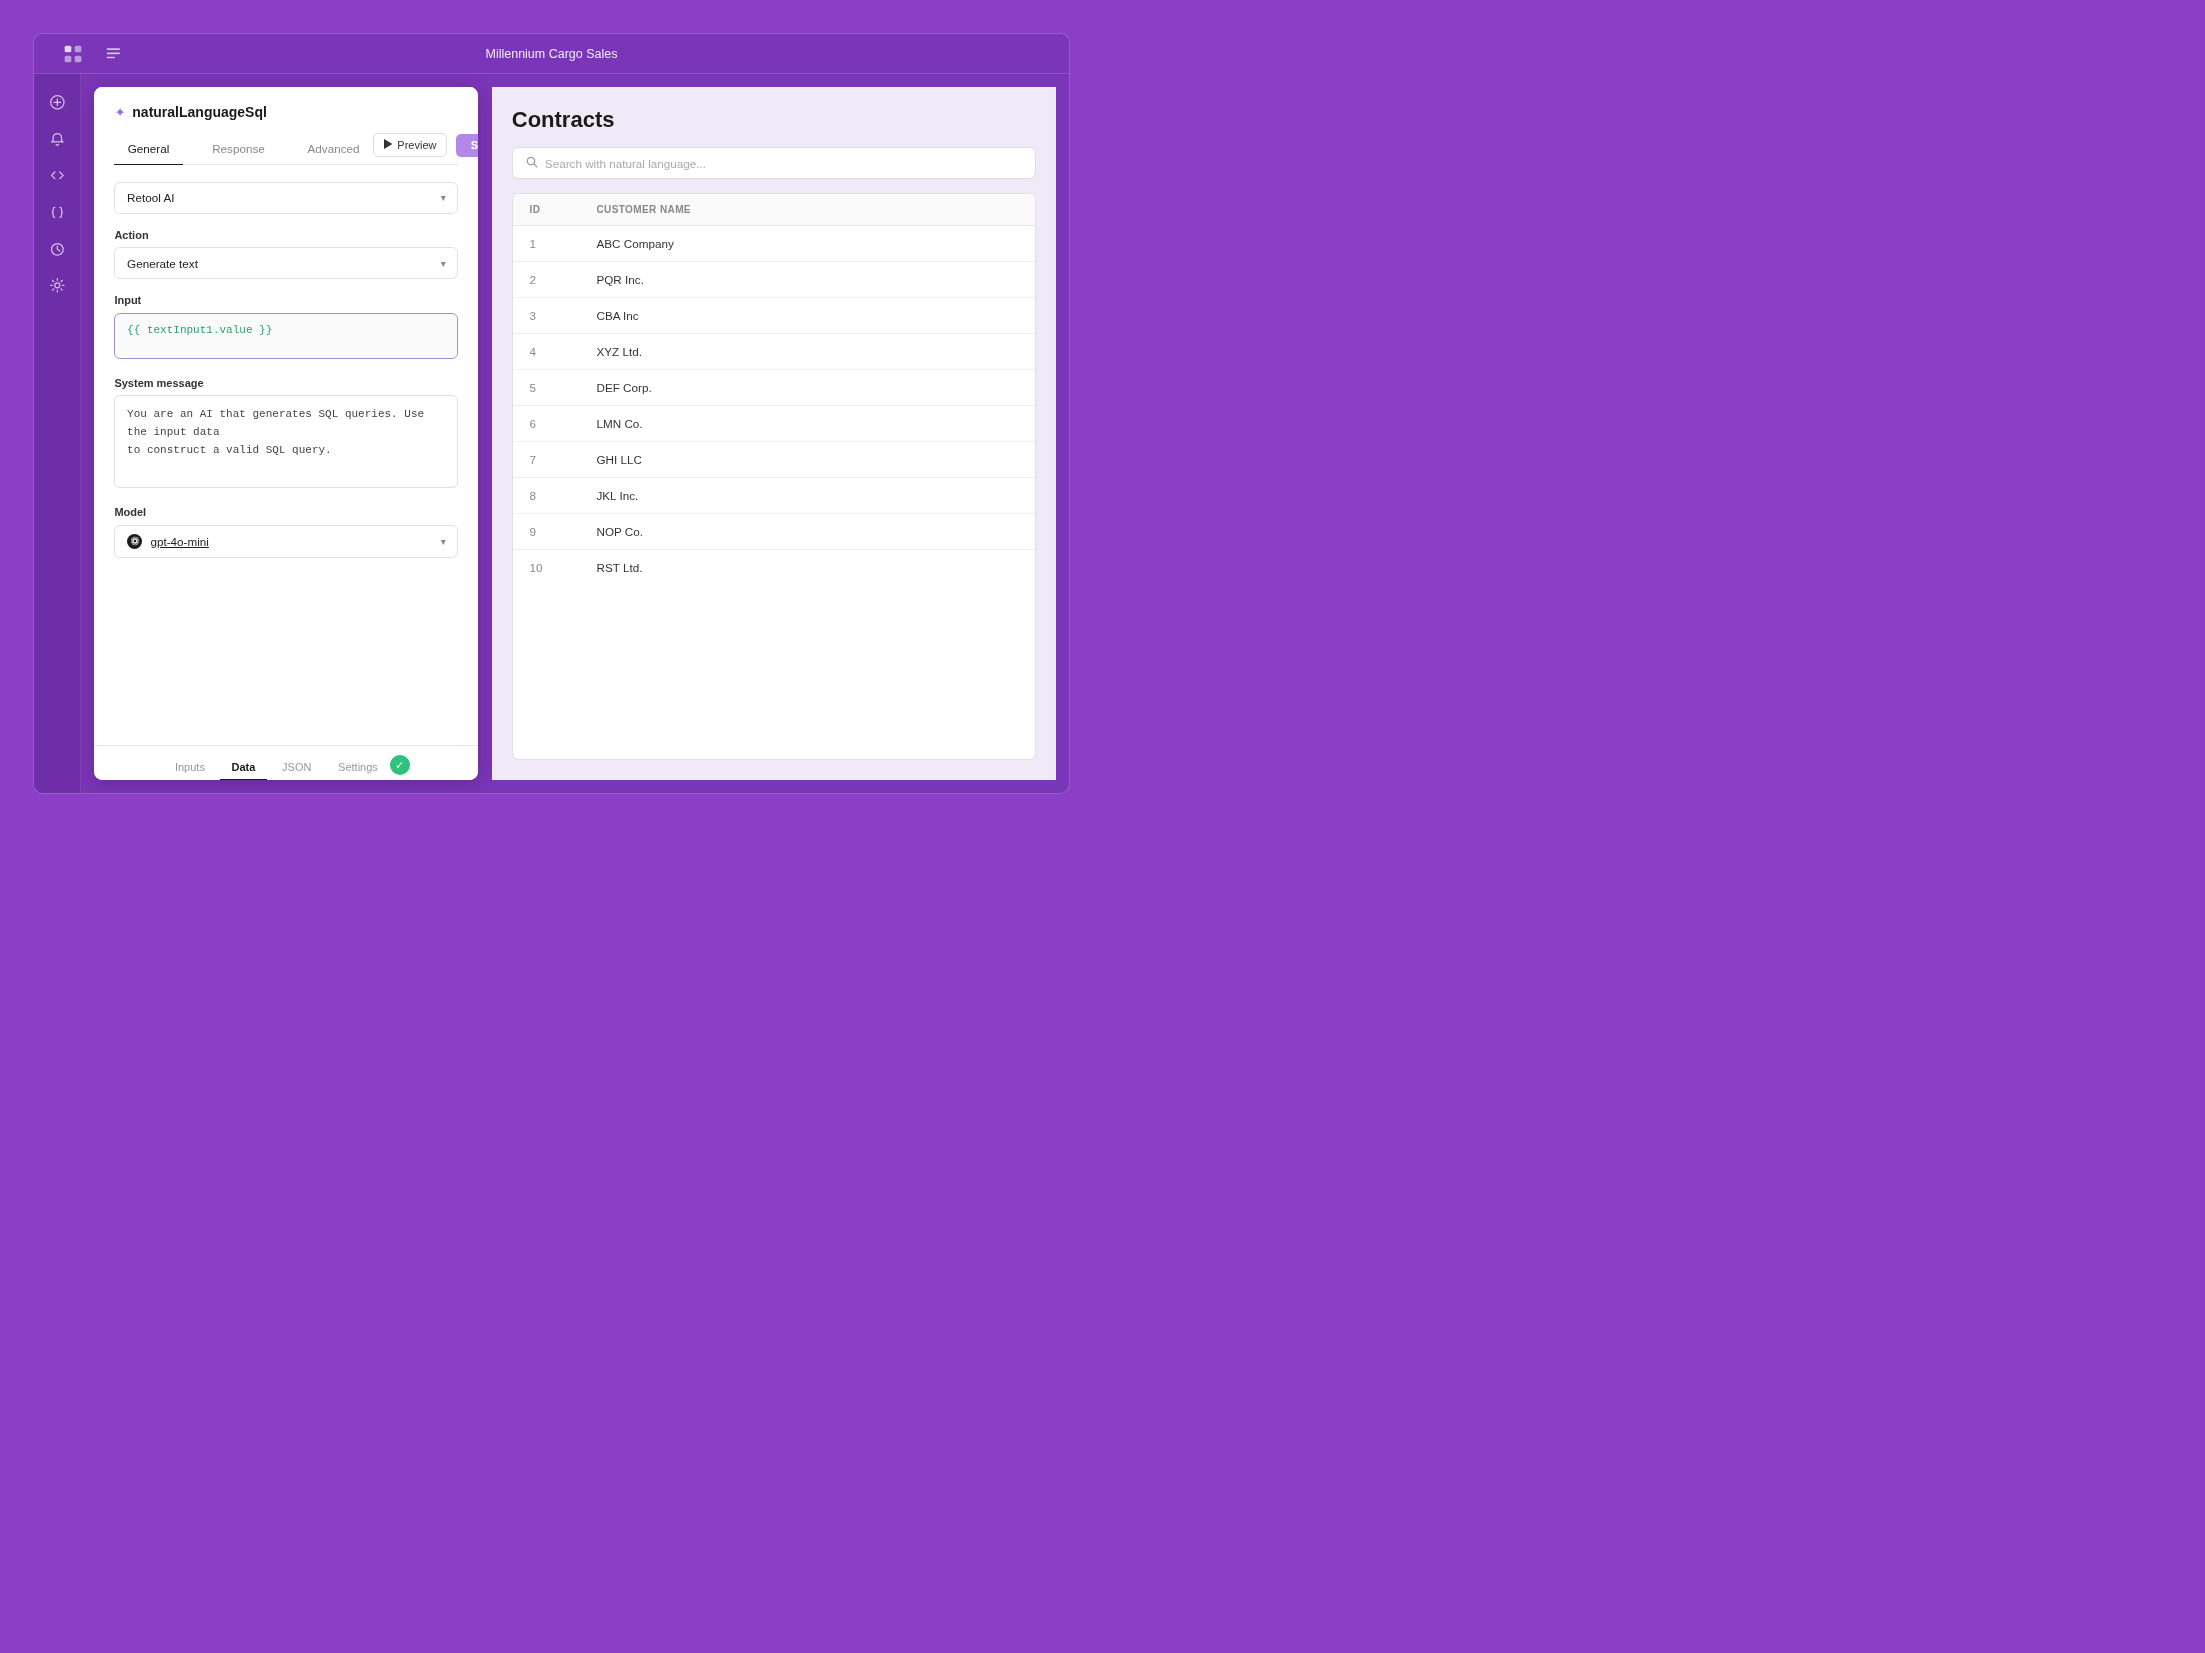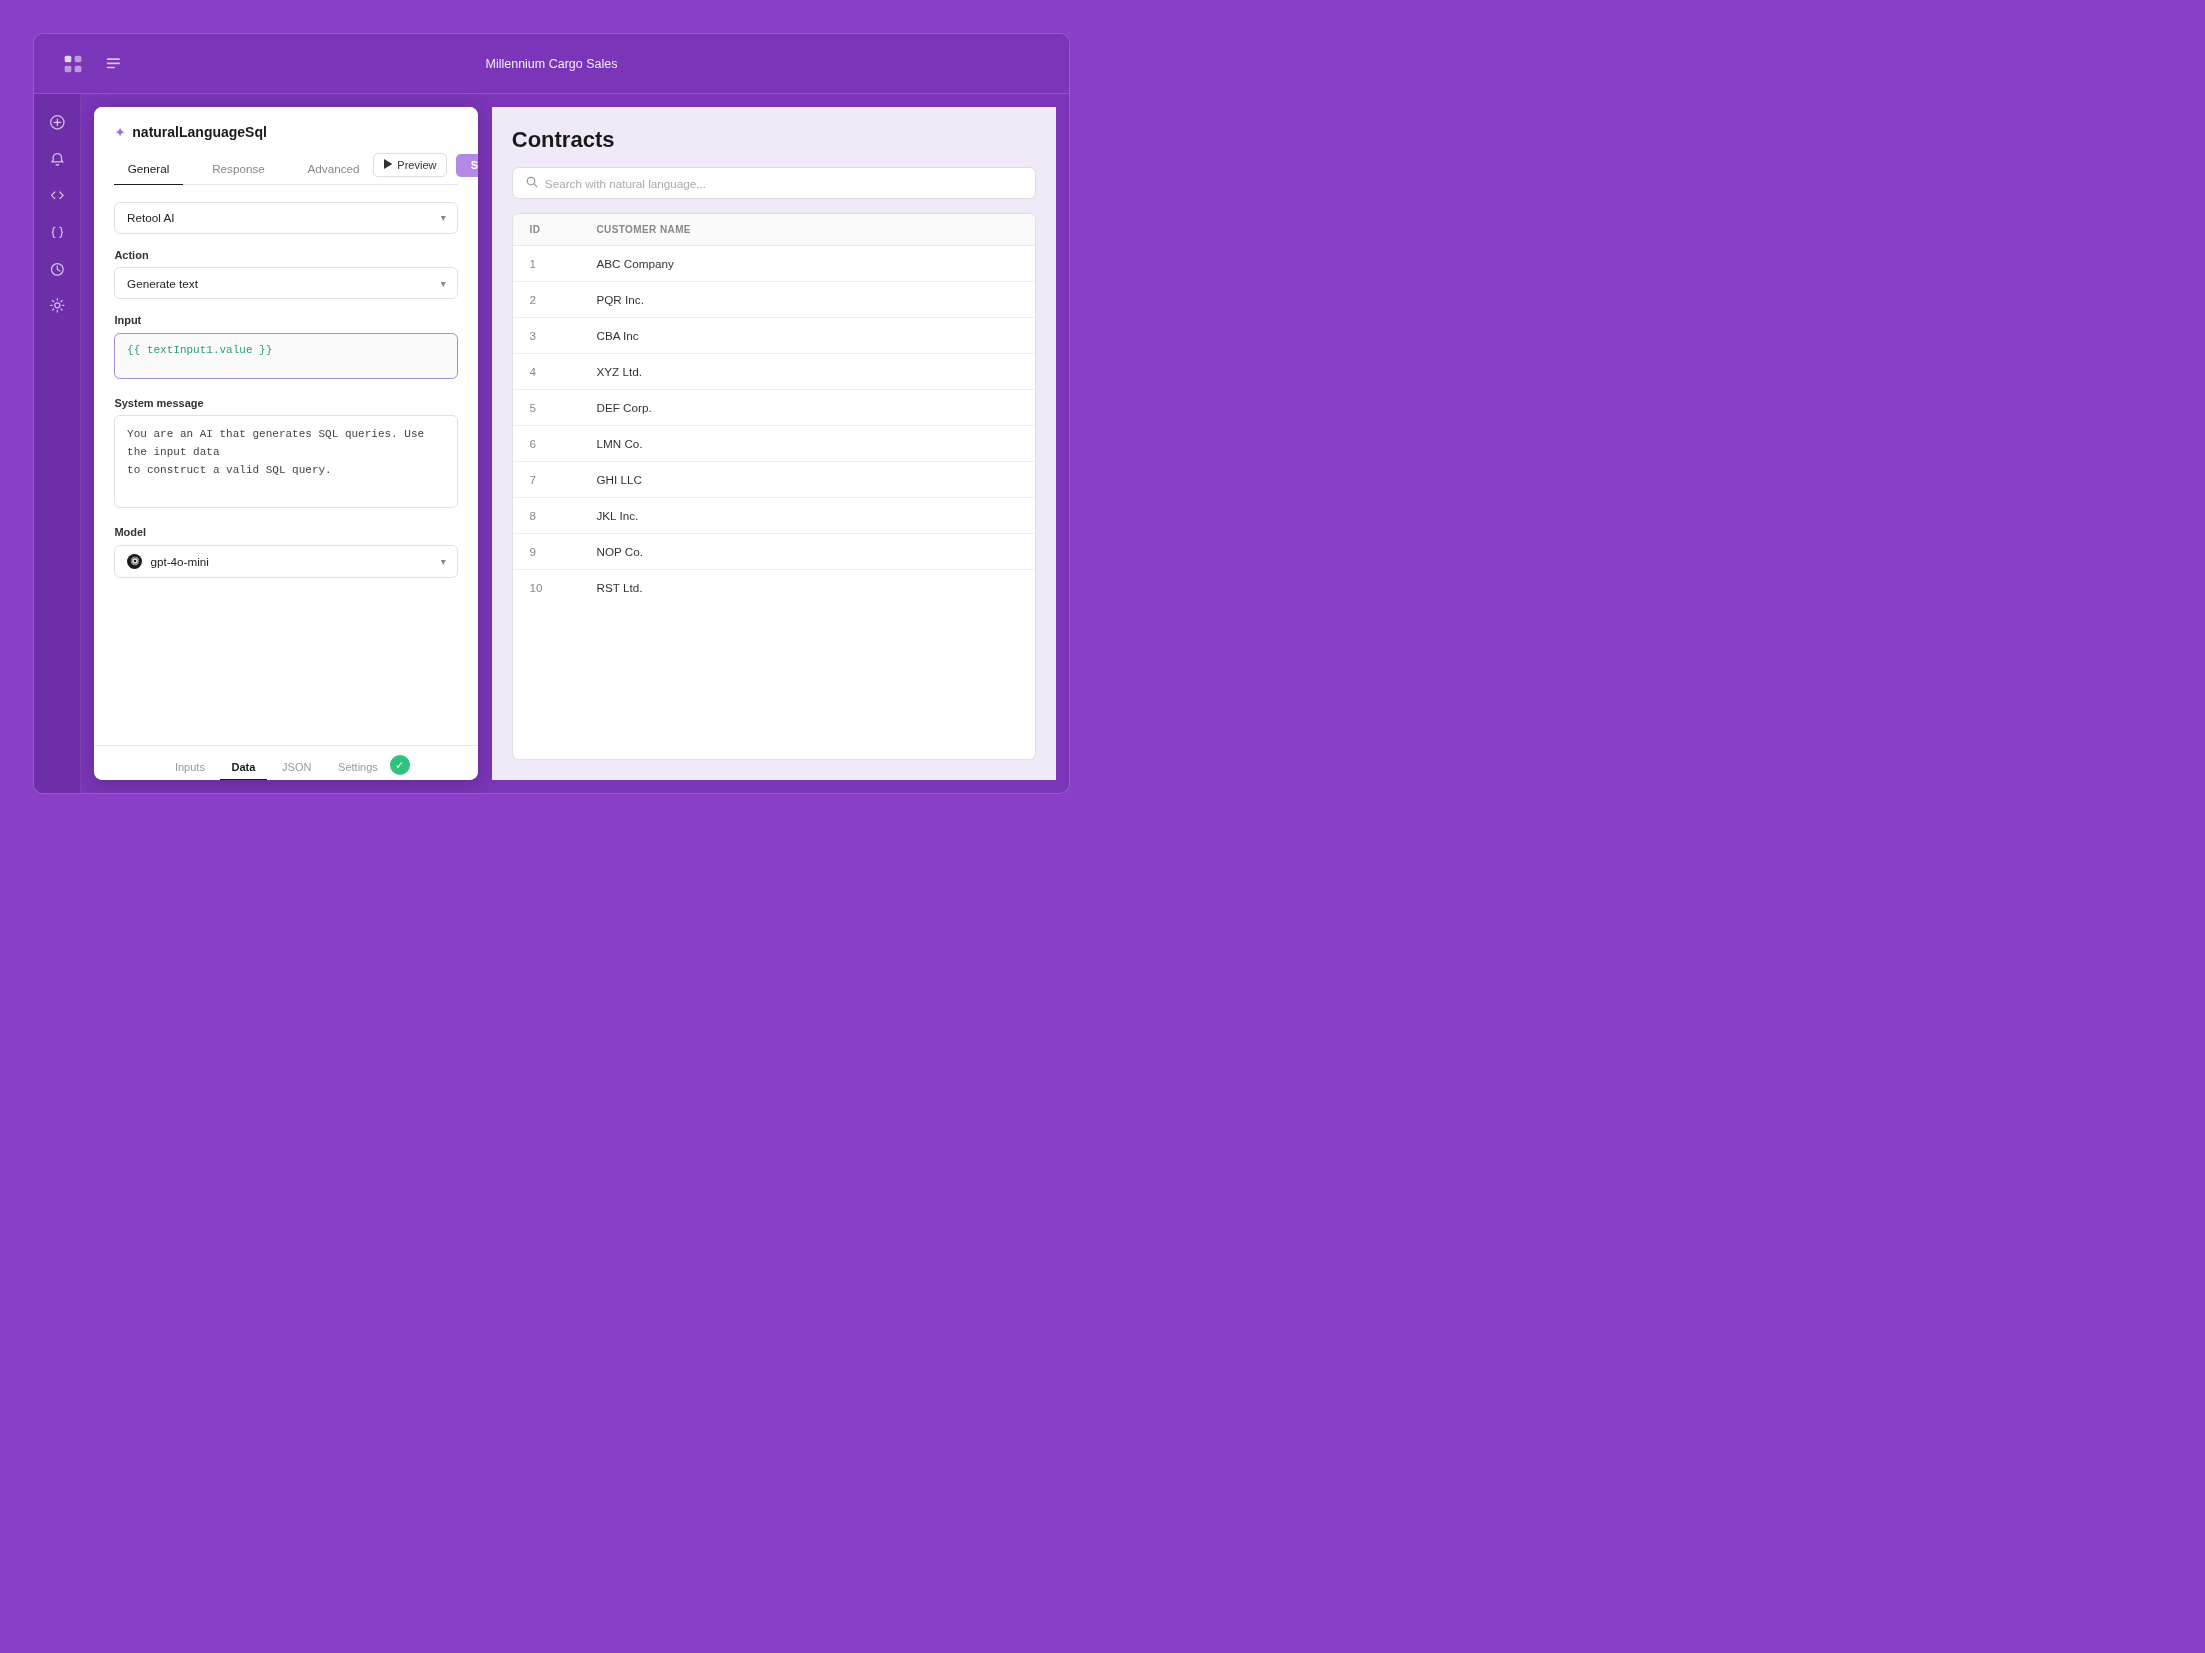--- a/index.html
+++ b/index.html
@@ -21,21 +21,21 @@
       bottom: 33px;
       background: #7b35b8;
       border-radius: 10px;
       border: 1.3px solid rgba(255,255,255,0.2);
       display: flex;
       flex-direction: column;
       overflow: hidden;
     }
 
     .title-bar {
-      height: 60px;
+      height: 40px;
       background: #7b35b8;
       display: flex;
       align-items: center;
       justify-content: space-between;
       padding: 0 25px;
       border-bottom: 0.8px solid rgba(255,255,255,0.15);
       flex-shrink: 0;
     }
 
     .title-bar-left {
@@ -284,20 +284,21 @@
       display: flex;
       align-items: center;
       justify-content: center;
       flex-shrink: 0;
     }
 
     .model-name {
       flex: 1;
       font-size: 11.7px;
       color: #222;
+      text-decoration: underline;
     }
 
     
     .bottom-tabs-area {
       border-top: 0.8px solid #e8e8e8;
       background: white;
       padding: 0 20px;
     }
 
     .bottom-tabs-row {

